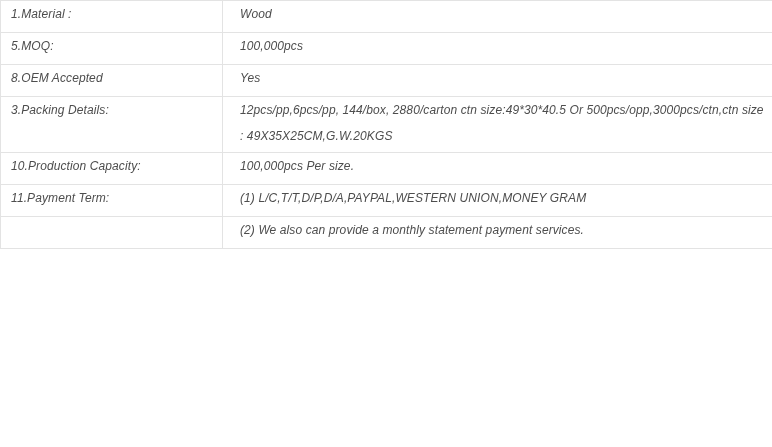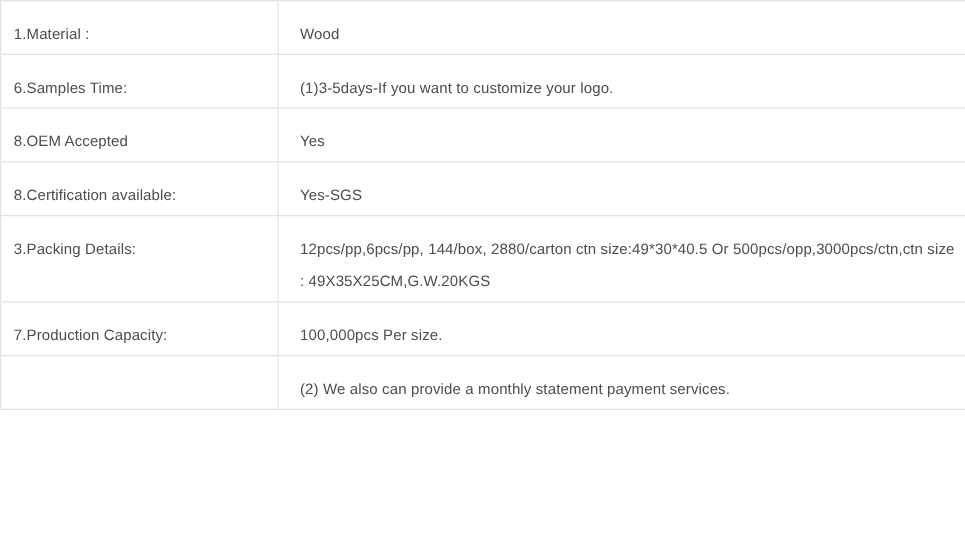--- a/index.html
+++ b/index.html
@@ -26,24 +26,25 @@
     font-family: "Liberation Sans", sans-serif;
     font-size: 12px;
     color: var(--text-color);
     border-top: 1px solid var(--border-color);
     border-left: 1px solid var(--border-color);
   }
   table.spec-table td {
     border-bottom: 1px solid var(--border-color);
     vertical-align: top;
     line-height: 26px;
-    padding-top: 13px;
+    padding-top: 0;
     padding-bottom: 3px;
     height: 32px;
     letter-spacing: 0.1px;
+    font-style: italic;
   }
   td.label-cell {
     width: 222px;
     border-right: 1px solid var(--border-color);
     padding-left: 10px;
     padding-right: 8px;
   }
   td.value-cell {
     padding-left: 17px;
     padding-right: 8px;
@@ -53,38 +54,38 @@
 <body>
 
 <div class="viewport">
   <table class="spec-table">
     <tbody id="spec-rows">
         <tr>
           <td class="label-cell">1.Material :</td>
           <td class="value-cell">Wood</td>
         </tr>
         <tr>
-          <td class="label-cell">6.Samples Time:</td>
-          <td class="value-cell">(1)3-5days-If you want to customize your logo.</td>
+          <td class="label-cell">5.MOQ:</td>
+          <td class="value-cell">100,000pcs</td>
         </tr>
         <tr>
           <td class="label-cell">8.OEM Accepted</td>
           <td class="value-cell">Yes</td>
         </tr>
         <tr>
-          <td class="label-cell">8.Certification available:</td>
-          <td class="value-cell">Yes-SGS</td>
-        </tr>
-        <tr>
           <td class="label-cell">3.Packing Details:</td>
           <td class="value-cell">12pcs/pp,6pcs/pp, 144/box, 2880/carton ctn size:49*30*40.5 Or 500pcs/opp,3000pcs/ctn,ctn size : 49X35X25CM,G.W.20KGS</td>
         </tr>
         <tr>
-          <td class="label-cell">7.Production Capacity:</td>
+          <td class="label-cell">10.Production Capacity:</td>
           <td class="value-cell">100,000pcs Per size.</td>
+        </tr>
+        <tr>
+          <td class="label-cell">11.Payment Term:</td>
+          <td class="value-cell">(1) L/C,T/T,D/P,D/A,PAYPAL,WESTERN UNION,MONEY GRAM</td>
         </tr>
         <tr>
           <td class="label-cell"></td>
           <td class="value-cell">(2) We also can provide a monthly statement payment services.</td>
         </tr>
       </tbody>
   </table>
 </div>
 
 </body></html>

